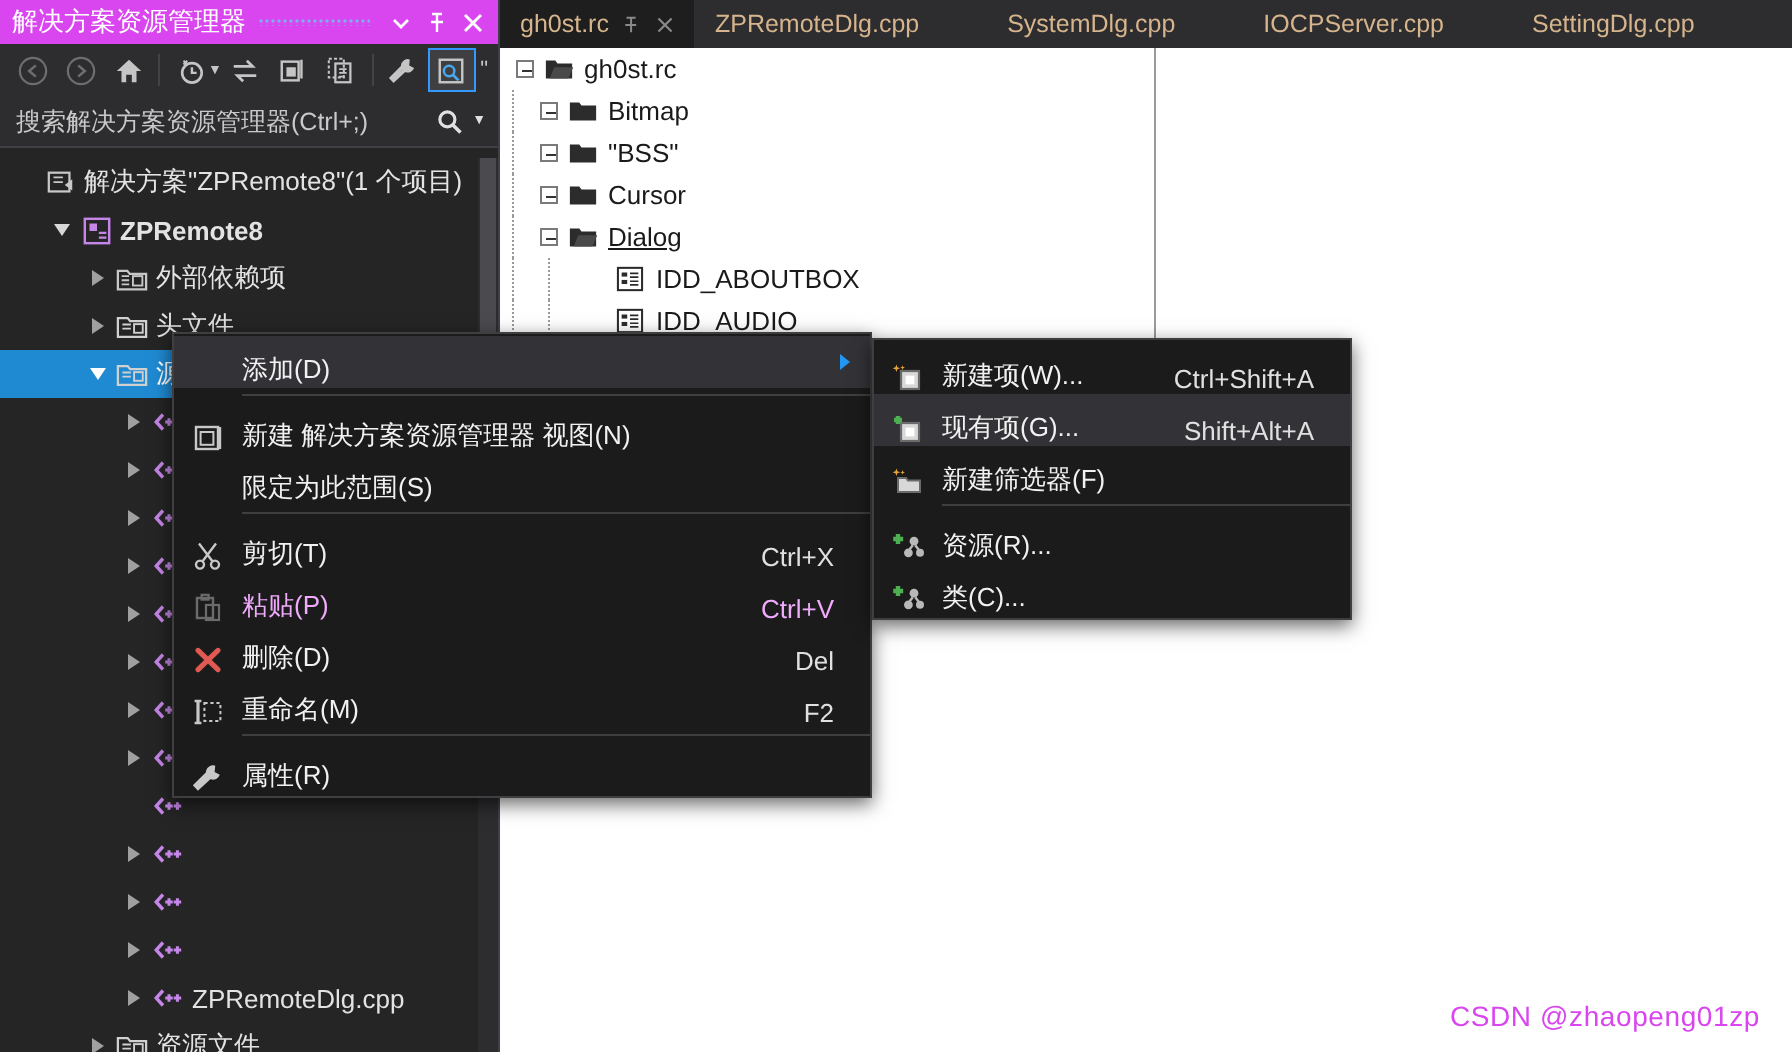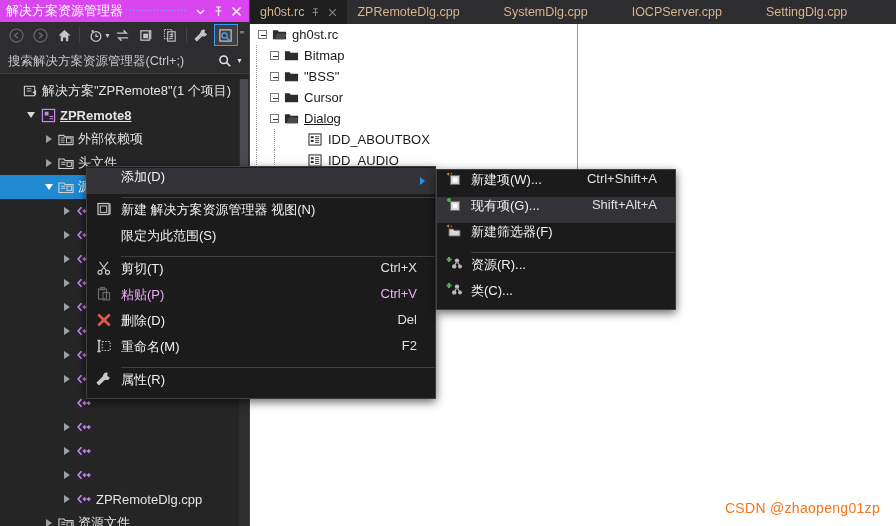--- a/index.html
+++ b/index.html
@@ -124,21 +124,21 @@
     display: flex;
     align-items: center;
     position: relative;
     white-space: nowrap;
     font-size: 13px;
     color: #e3e3e3;
   }
   .trow.sel { background: #1f8ad2; }
   .trow.sel .tlabel { color: #ffffff; }
   .tlabel { color:#e3e3e3; }
-  .tlabel.bold { font-weight: bold; text-decoration: underline; }
+  .tlabel.bold { font-weight: bold; }
   .arrow {
     width: 14px; height: 24px;
     display:flex; align-items:center; justify-content:center;
     flex: none;
   }
   .arrow i {
     display:block;
     width: 0; height: 0;
     border-left: 5px solid transparent;
     border-top: 4px solid transparent;
@@ -266,21 +266,21 @@
     width: 350px;
     background: #1b1b1c;
     border: 1px solid #3f3f41;
     box-shadow: 0 3px 9px rgba(0,0,0,.6);
     box-sizing: border-box;
     padding: 1px 0;
     z-index: 60;
   }
   .mi {
     height: 26px;
-    display: flex; align-items: flex-start;
+    display: flex; align-items: flex-end;
     position: relative;
     font-size: 13px;
     color: #f1f1f1;
     cursor: default;
     padding-left: 0;
   }
   .mi.hl { background: #333337; }
   .mi.disabled .mlabel, .mi.disabled .mkey { color: #f0abfc; }
   .micon {
     width: 34px; flex: none;
@@ -310,21 +310,21 @@
     box-shadow: 0 3px 9px rgba(0,0,0,.6);
     box-sizing: border-box;
     padding: 1px 0;
     z-index: 70;
   }
 
   
   #watermark {
     position: absolute;
     right: 16px; bottom: 10px;
-    color: #f97316;
+    color: #d946ef;
     font-size: 14px;
     letter-spacing: .3px;
     z-index: 5;
   }
 
   
   .vscroll {
     position:absolute; right:0; top:79px; width:10px; bottom:0;
     background:#2d2d30;
   }

